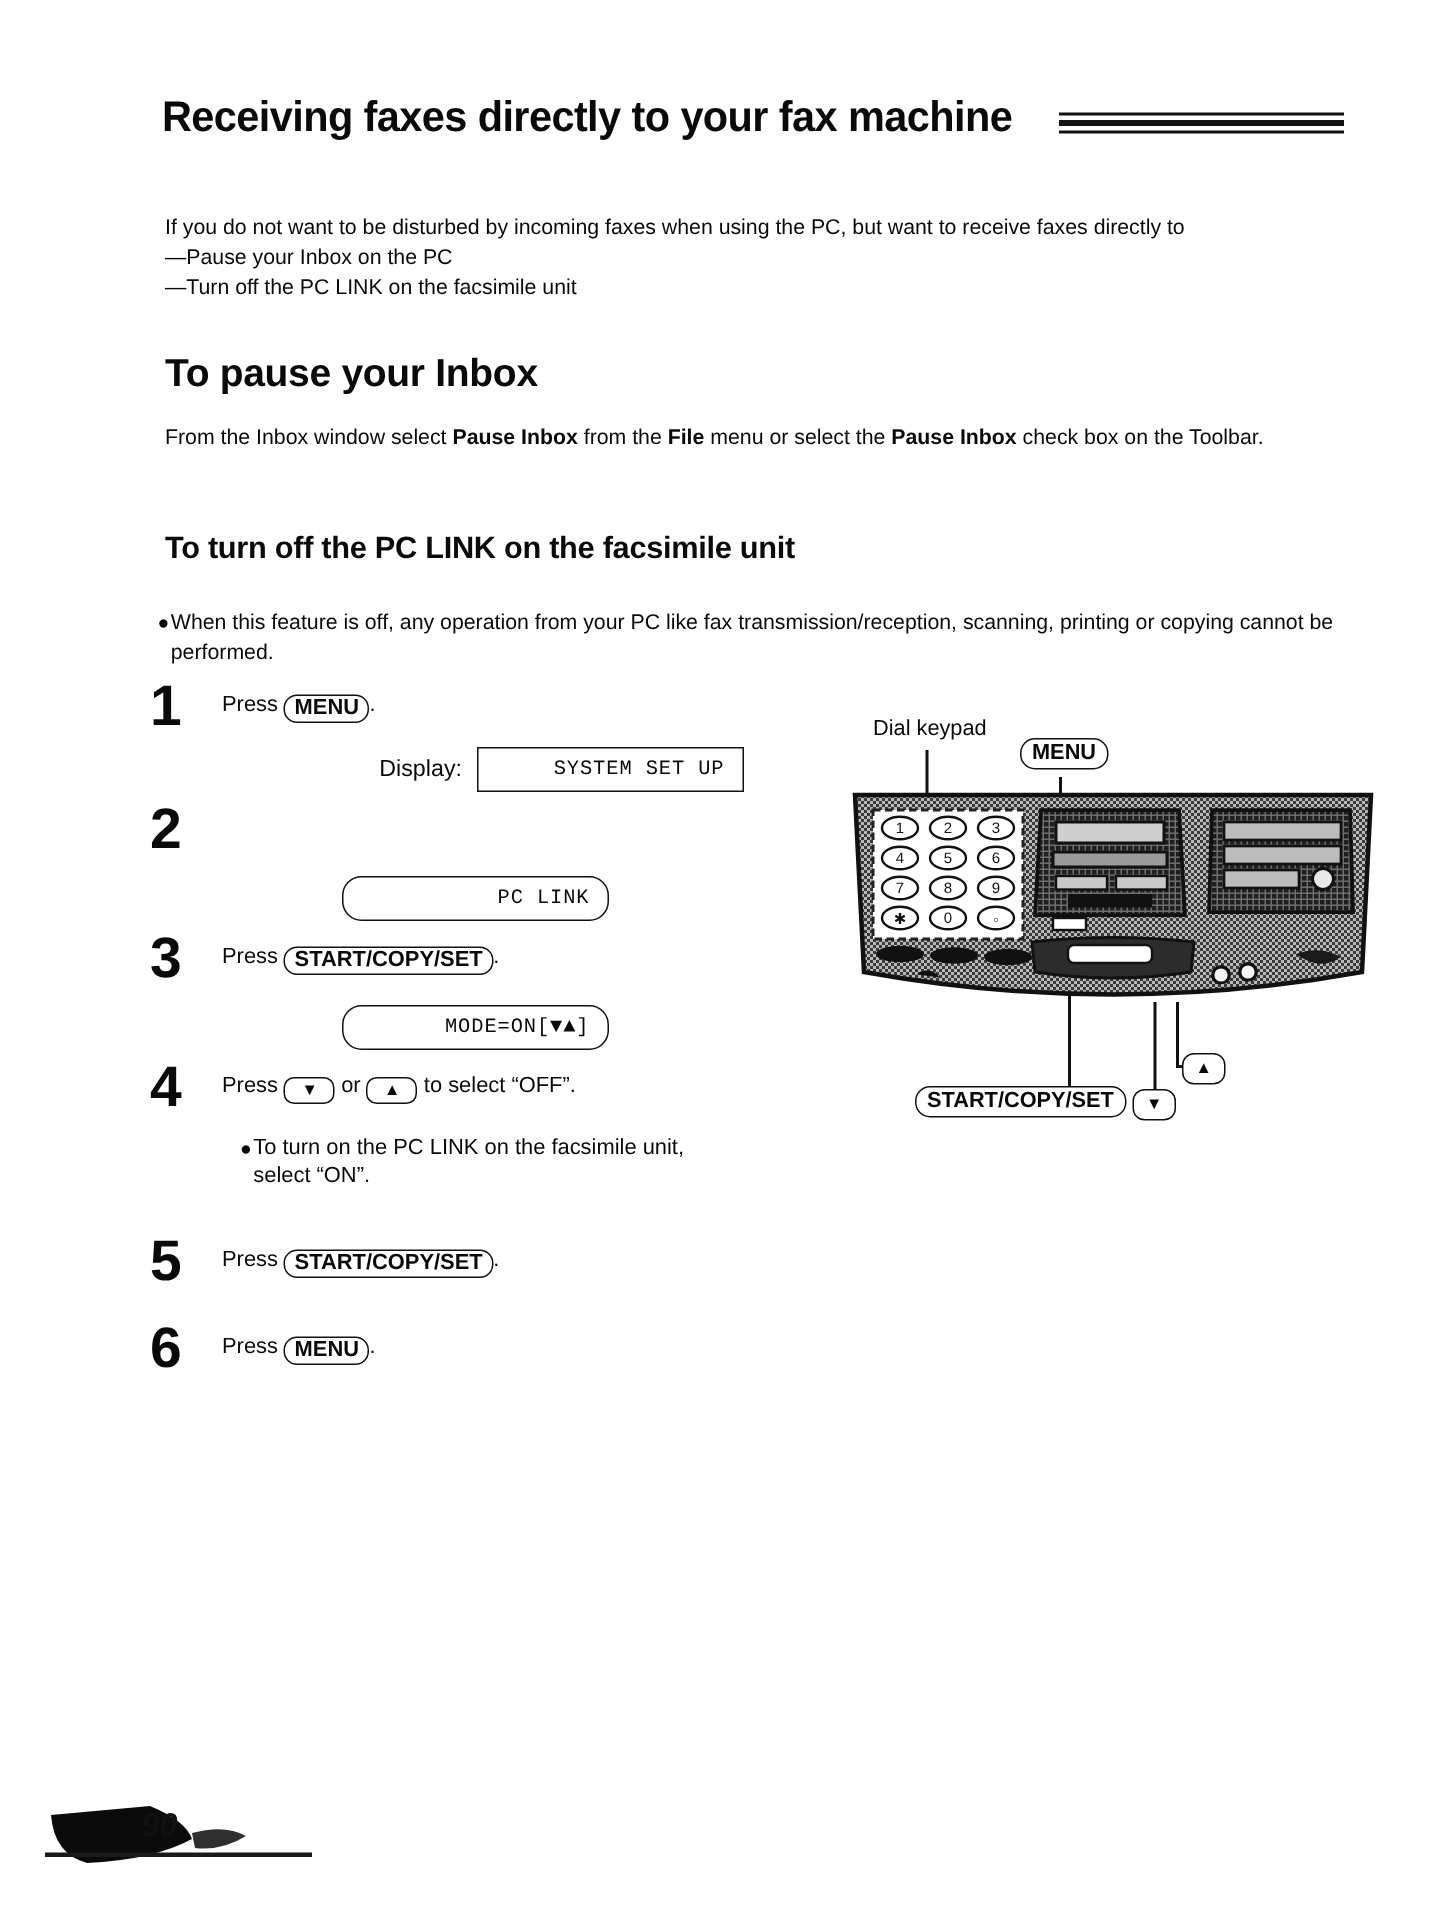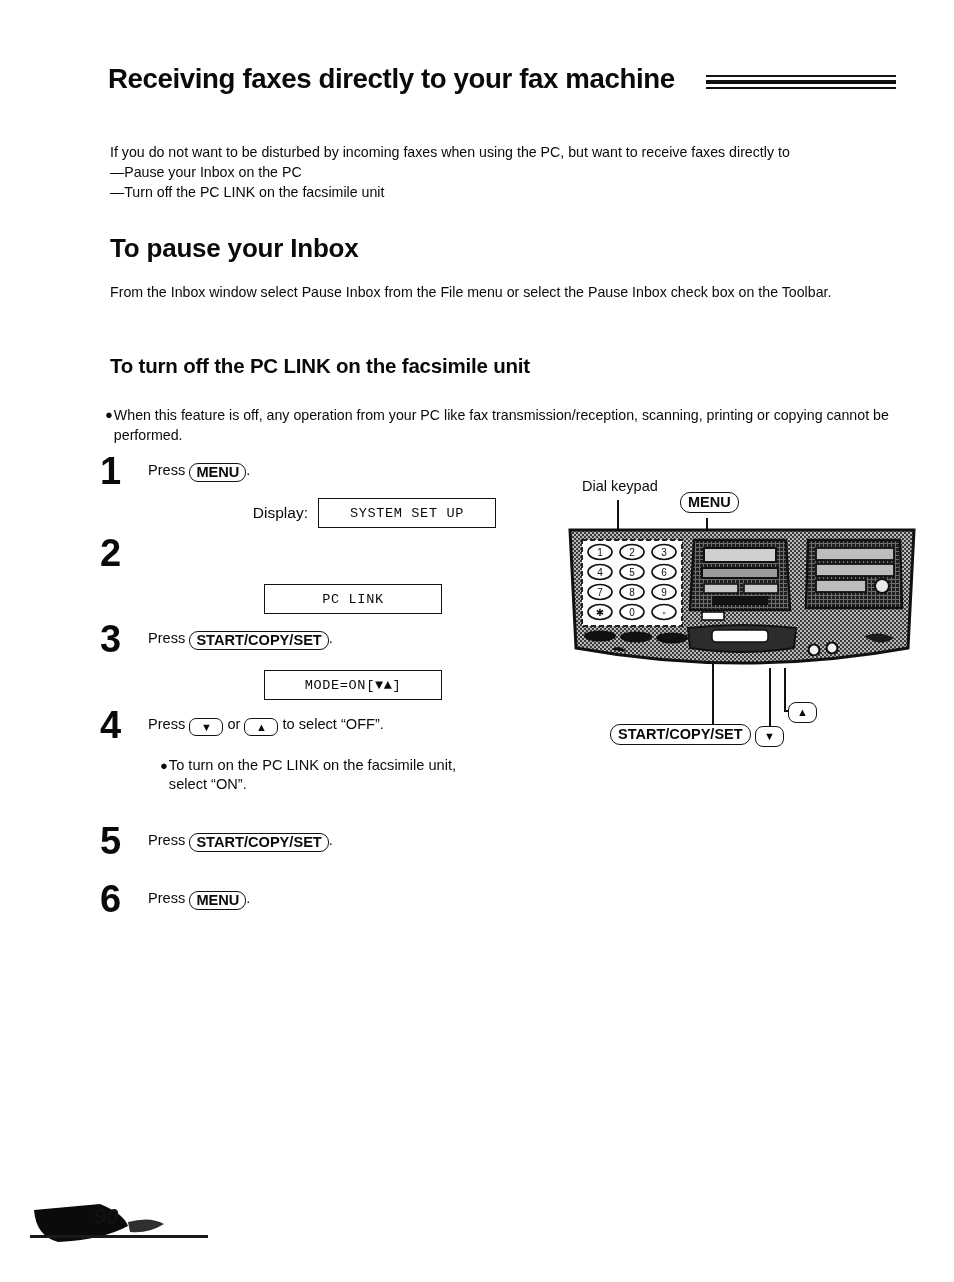--- a/index.html
+++ b/index.html
@@ -98,21 +98,21 @@
   .bullet-row {
     display: flex;
     align-items: flex-start;
   }
   .bullet-dot {
     flex: 0 0 auto;
     font-size: 13px;
     line-height: 20px;
     padding-right: 1px;
   }
-  b { font-weight: normal; }
+  b { font-weight: bold; }
 
   
   .steps {
     position: absolute;
     left: 100px;
     top: 458px;
     width: 420px;
   }
   .step {
     position: relative;
@@ -196,28 +196,28 @@
     font-weight: normal;
     width: 160px;
     text-align: right;
   }
   .display-box {
     border: 1.7px solid #111;
     width: 178px;
     height: 30px;
     display: flex;
     align-items: center;
-    justify-content: center;
+    justify-content: flex-end;
     padding: 14px 12px;
     box-sizing: border-box;
     font-family: "Liberation Mono", monospace;
     font-size: 13.6px;
     letter-spacing: 0.6px;
   }
-  .display-box.offset { margin-left: 116px; }
+  .display-box.offset { margin-left: 80px; border-radius: 13px; }
 
   
   .diagram {
     position: absolute;
     left: 560px;
     top: 478px;
     width: 376px;
     height: 300px;
   }
   .cal-label {

